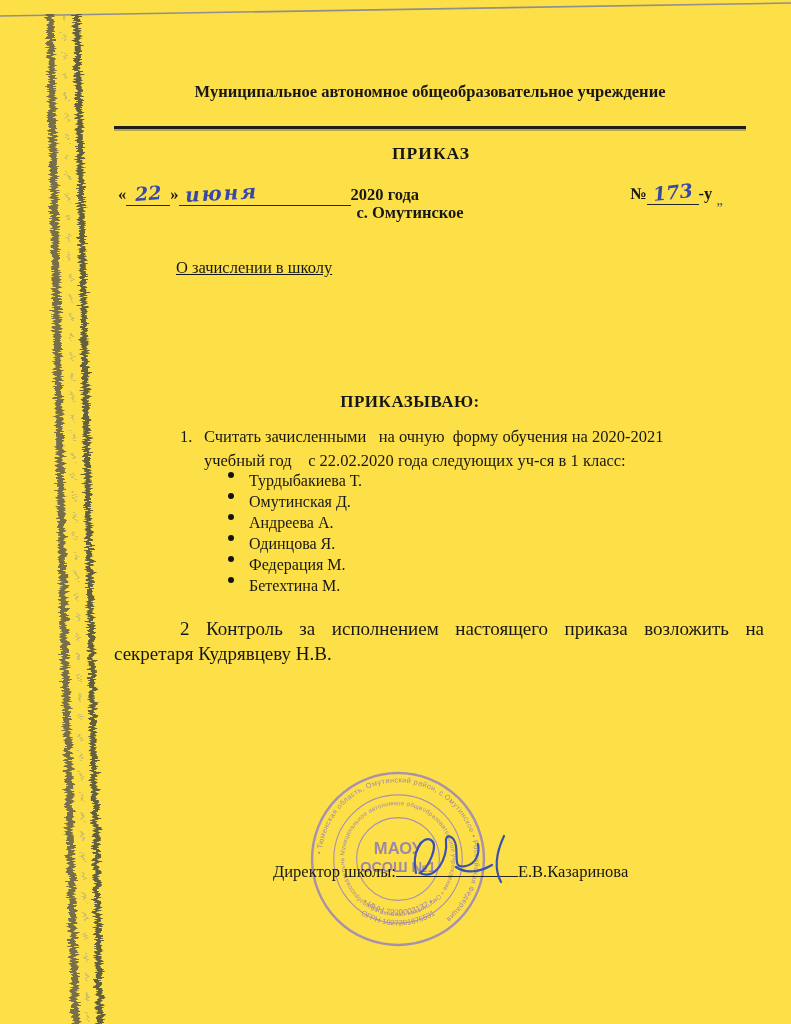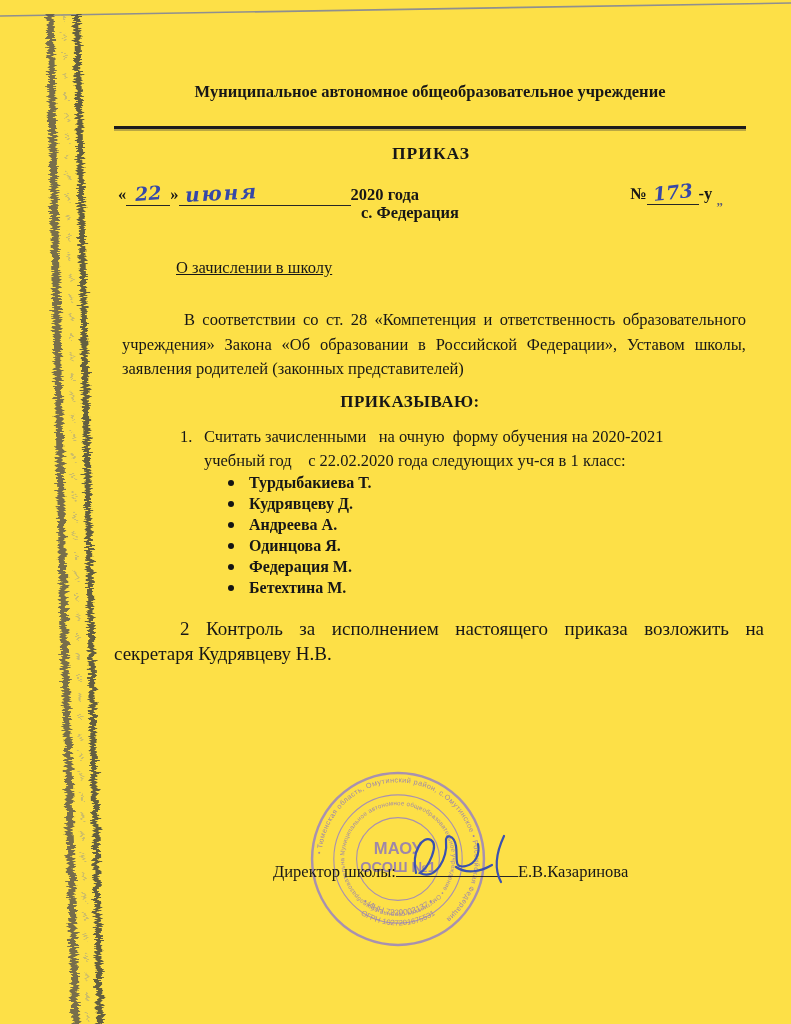--- a/index.html
+++ b/index.html
@@ -59,21 +59,21 @@
     top:392px;left:110px;width:600px;
     text-align:center;font-weight:bold;font-size:17px;letter-spacing:.5px;
   }
   .order-item-1{top:425px;left:180px;width:530px;display:flex;font-size:16.5px;line-height:24px;}
   .item-number{width:24px;flex:0 0 24px;}
   .item-text{width:505px;white-space:pre-wrap;}
   .students-list{
     top:472px;left:228px;margin:0;padding:0;list-style:none;
     font-size:16px;
   }
-  .students-list li{height:21px;display:flex;align-items:center;font-weight:bold;}
+  .students-list li{height:21px;display:flex;}
   .dot{
     width:6px;height:6px;border-radius:50%;background:#141414;
     display:inline-block;margin-right:15px;flex:0 0 6px;
   }
   .control-paragraph{
     top:608px;left:106px;width:650px;
     font-size:19px;line-height:25px;text-align:justify;text-indent:66px;margin:8px;
   }
   
   .signature-row{top:860px;left:273px;white-space:nowrap;font-size:16.5px;}
@@ -118,41 +118,40 @@
   <div class="abs date-row">
     <div class="date-left b">
       <span>«</span><span class="u-cell day-cell"><span class="hw">22</span></span><span>»</span><span class="u-cell month-cell"><span class="hw">июня</span></span><span class="b">2020 года</span>
     </div>
     <div class="order-number b">
       <span>№</span><span class="u-cell num-cell"><span class="hw">173</span></span><span>-у</span>
       <span class="num-mark">„</span>
     </div>
   </div>
 
-  <div class="abs place-line">с. Федерация</div>
+  <div class="abs place-line">с. Омутинское</div>
 
   <div class="abs subject-line">О зачислении в школу</div>
 
-  <p class="abs intro-paragraph">В соответствии со ст. 28 «Компетенция и ответственность образовательного учреждения» Закона «Об образовании в Российской Федерации», Уставом школы, заявления родителей (законных представителей)</p>
 
   <div class="abs resolution-heading">ПРИКАЗЫВАЮ:</div>
 
   <div class="abs order-item-1">
     <span class="item-number">1.</span>
     <span class="item-text">Считать зачисленными   на очную  форму обучения на 2020-2021 учебный год    с 22.02.2020 года следующих уч-ся в 1 класс:</span>
   </div>
 
   <ul class="abs students-list">
     <li>
         <span class="dot"></span>
         <span>Турдыбакиева Т.</span>
       </li>
     <li>
         <span class="dot"></span>
-        <span>Кудрявцеву Д.</span>
+        <span>Омутинская Д.</span>
       </li>
     <li>
         <span class="dot"></span>
         <span>Андреева А.</span>
       </li>
     <li>
         <span class="dot"></span>
         <span>Одинцова Я.</span>
       </li>
     <li>

